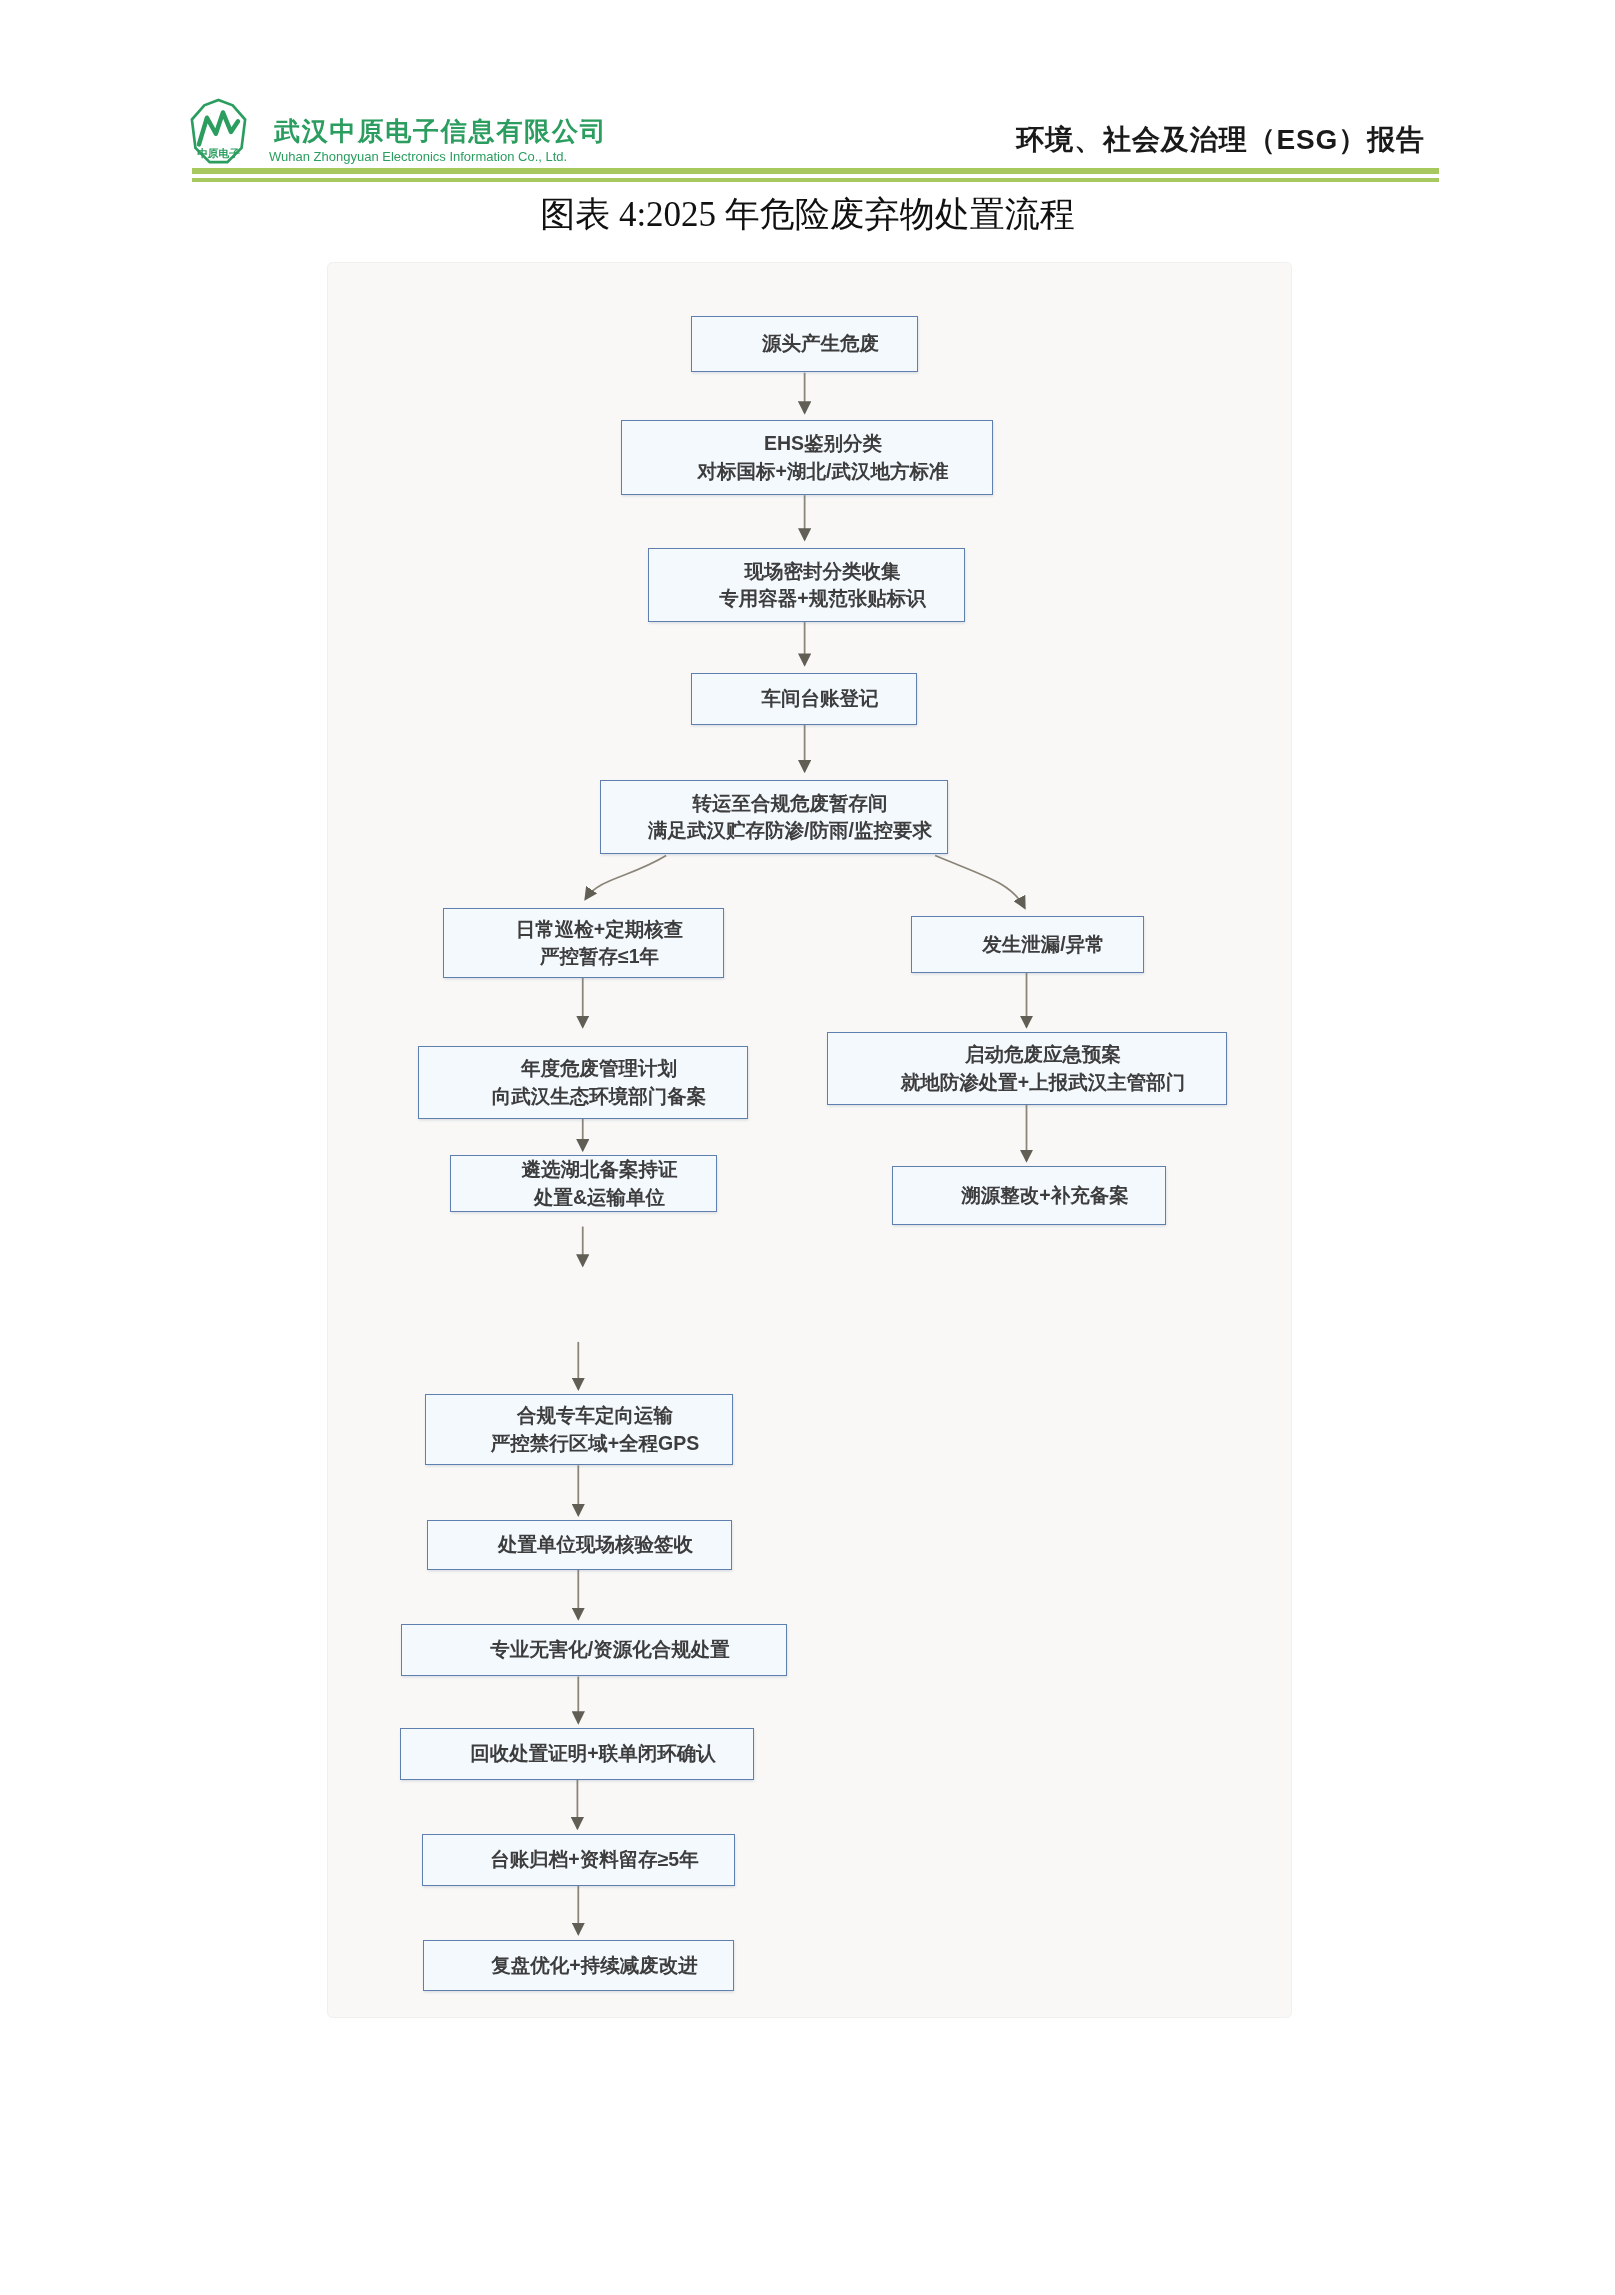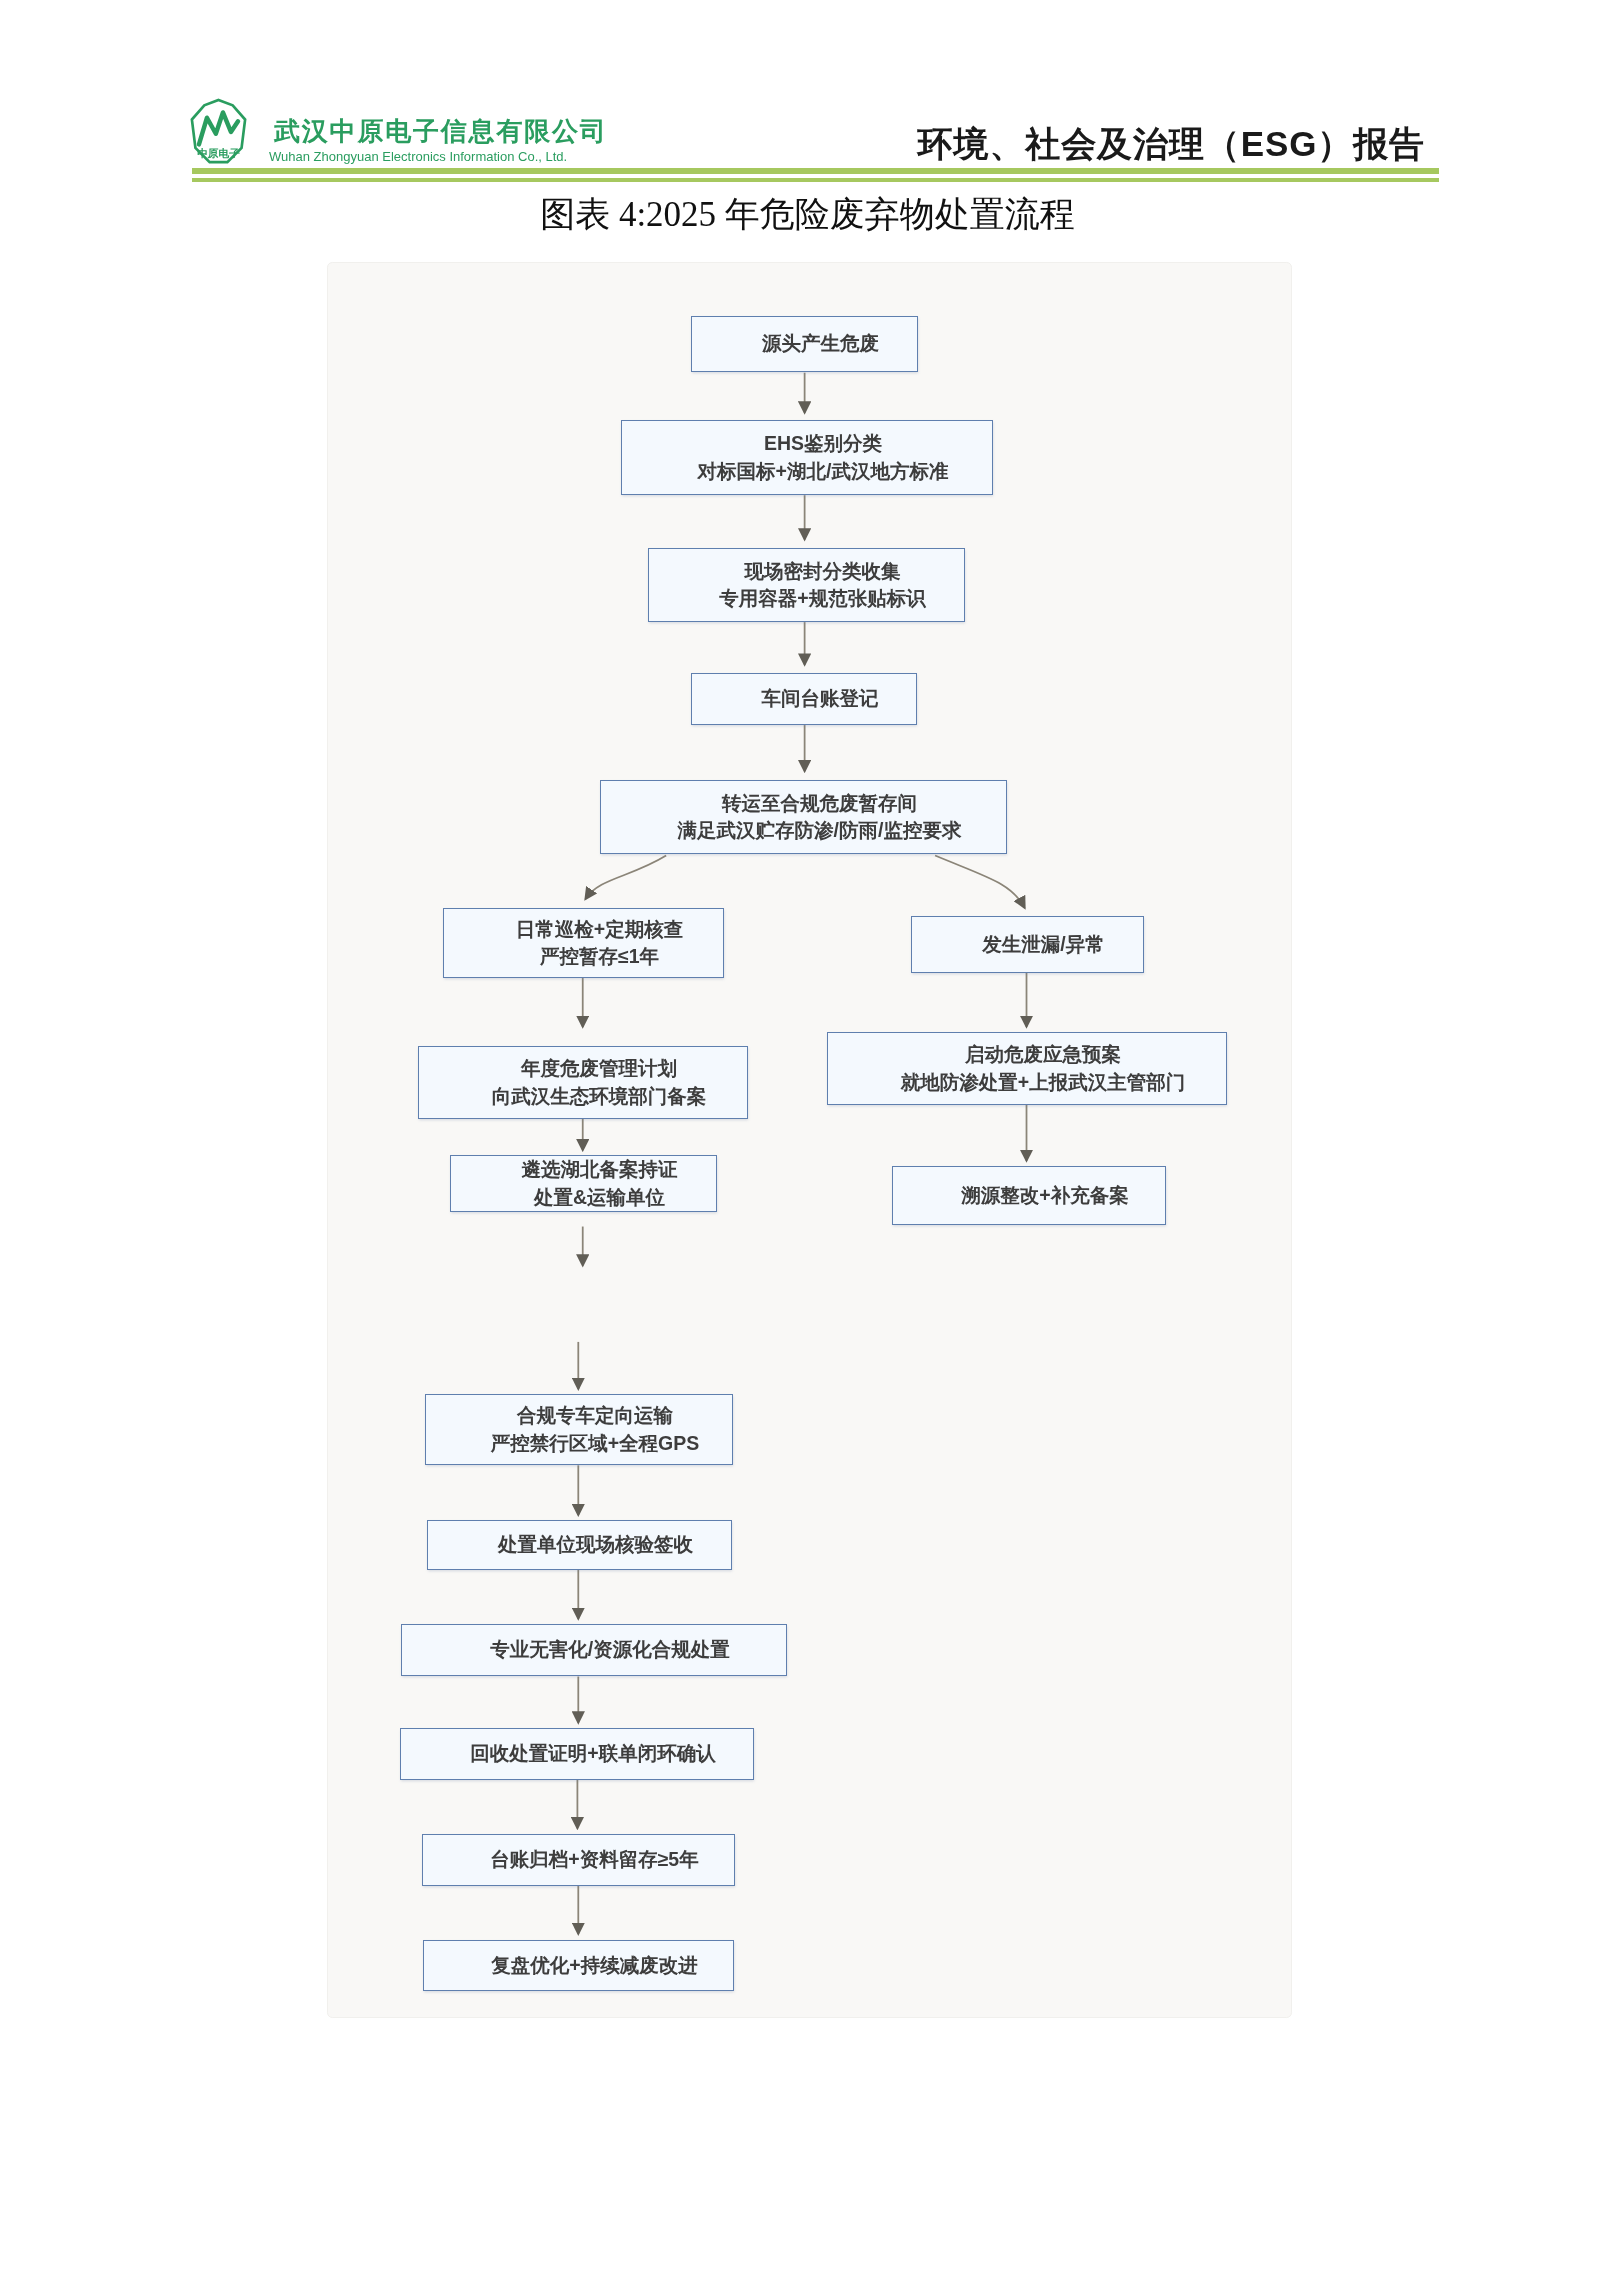--- a/index.html
+++ b/index.html
@@ -16,21 +16,21 @@
   .company-cn{
     position:absolute;left:268px;top:114px;
     font-size:26px;font-weight:bold;color:#2a9d5f;letter-spacing:1.8px;margin-left:6px;
   }
   .company-en{
     position:absolute;left:269px;top:149px;
     font-size:13px;color:#2a9d5f;
   }
   .report-title{
     position:absolute;right:190px;top:121px;
-    font-size:35px;font-weight:bold;color:#1a1a1a;letter-spacing:0.9px;
+    font-size:28px;font-weight:bold;color:#1a1a1a;letter-spacing:0.9px;
   }
   .rule-top{position:absolute;left:192px;top:168px;width:1247px;height:6.2px;}
   .rule-bottom{position:absolute;left:192px;top:178px;width:1247px;height:4.4px;}
   
   .figure-caption{
     position:absolute;left:0;top:191px;width:100%;
     text-align:center;
     font-family:"Liberation Serif", serif;
     font-size:35px;color:#111111;
   }
@@ -109,21 +109,21 @@
       <span class="l">对标国标+湖北/武汉地方标准</span>
     </div>
     <div class="node" style="left:320px;top:285px;width:317px;height:74px;">
       <span class="l">现场密封分类收集</span>
       <span class="l">专用容器+规范张贴标识</span>
     </div>
     <div class="node" style="left:363px;top:410px;width:226px;height:52px;">
       <span class="l">车间台账登记</span>
       <span class="l"></span>
     </div>
-    <div class="node" style="left:272px;top:517px;width:407px;height:74px;">
+    <div class="node" style="left:272px;top:517px;width:348px;height:74px;">
       <span class="l">转运至合规危废暂存间</span>
       <span class="l">满足武汉贮存防渗/防雨/监控要求</span>
     </div>
     <div class="node" style="left:115px;top:645px;width:281px;height:70px;">
       <span class="l">日常巡检+定期核查</span>
       <span class="l">严控暂存≤1年</span>
     </div>
     <div class="node" style="left:583px;top:653px;width:233px;height:57px;">
       <span class="l">发生泄漏/异常</span>
       <span class="l"></span>

